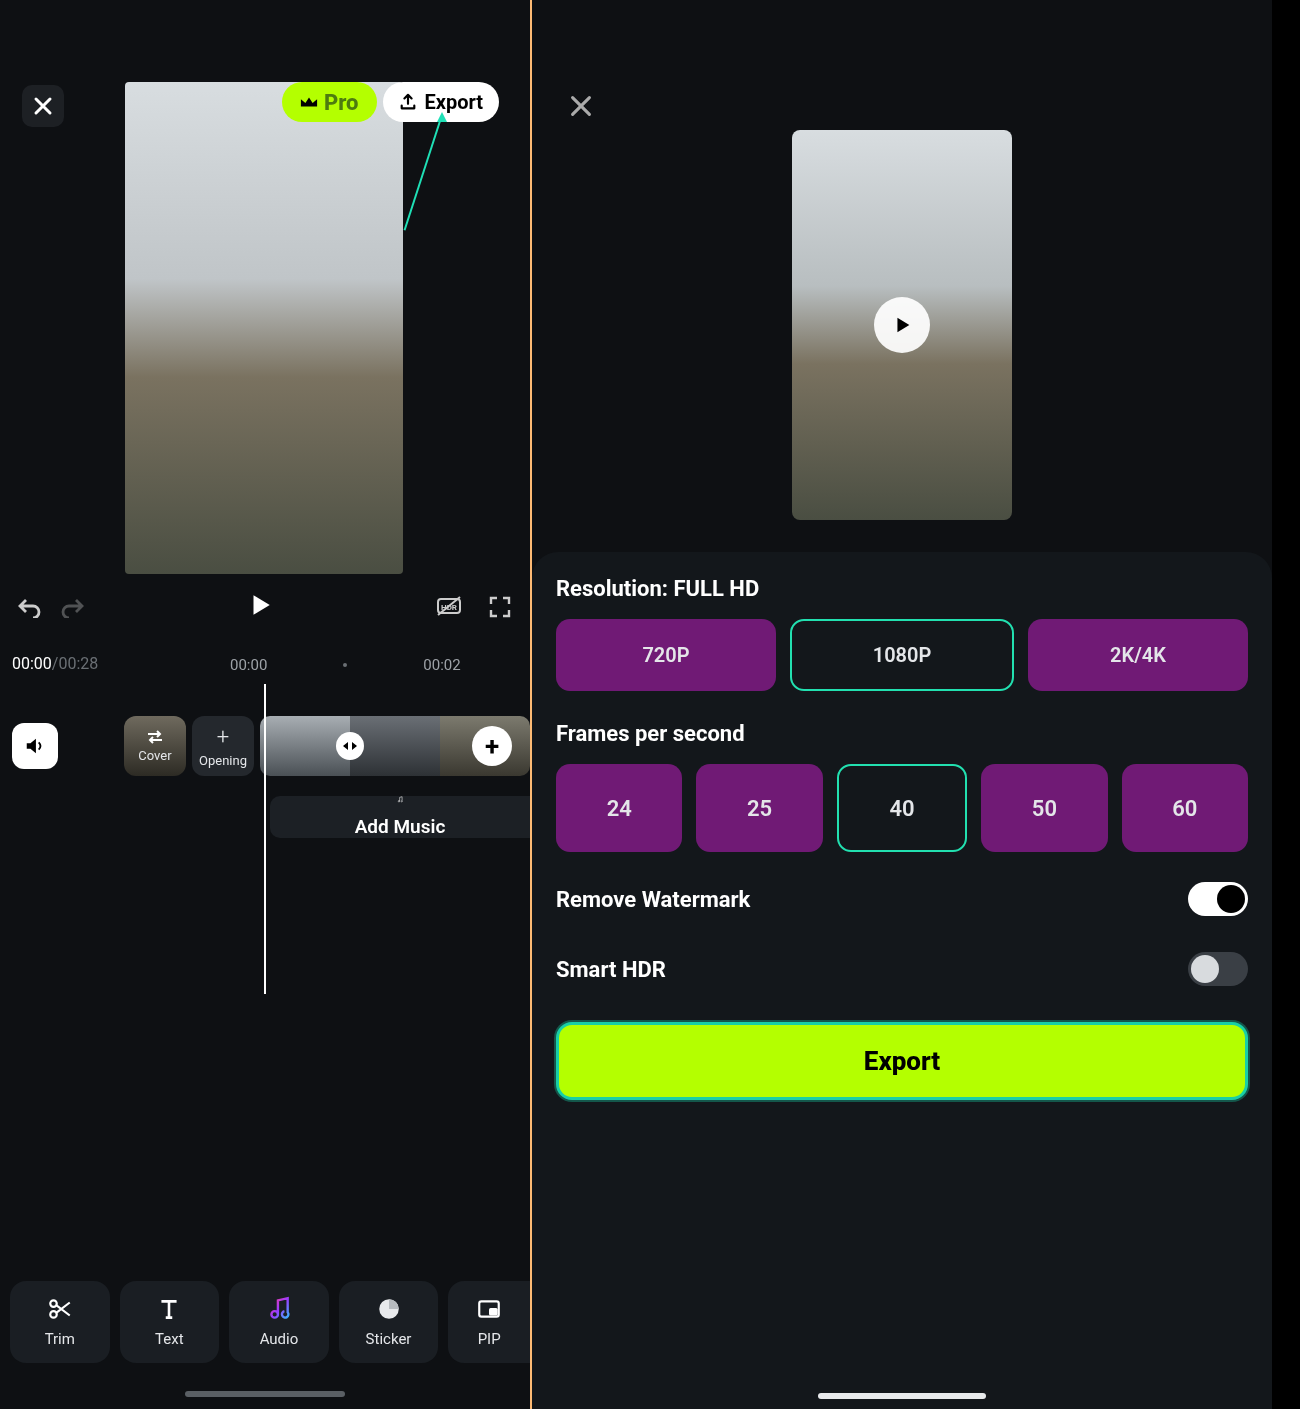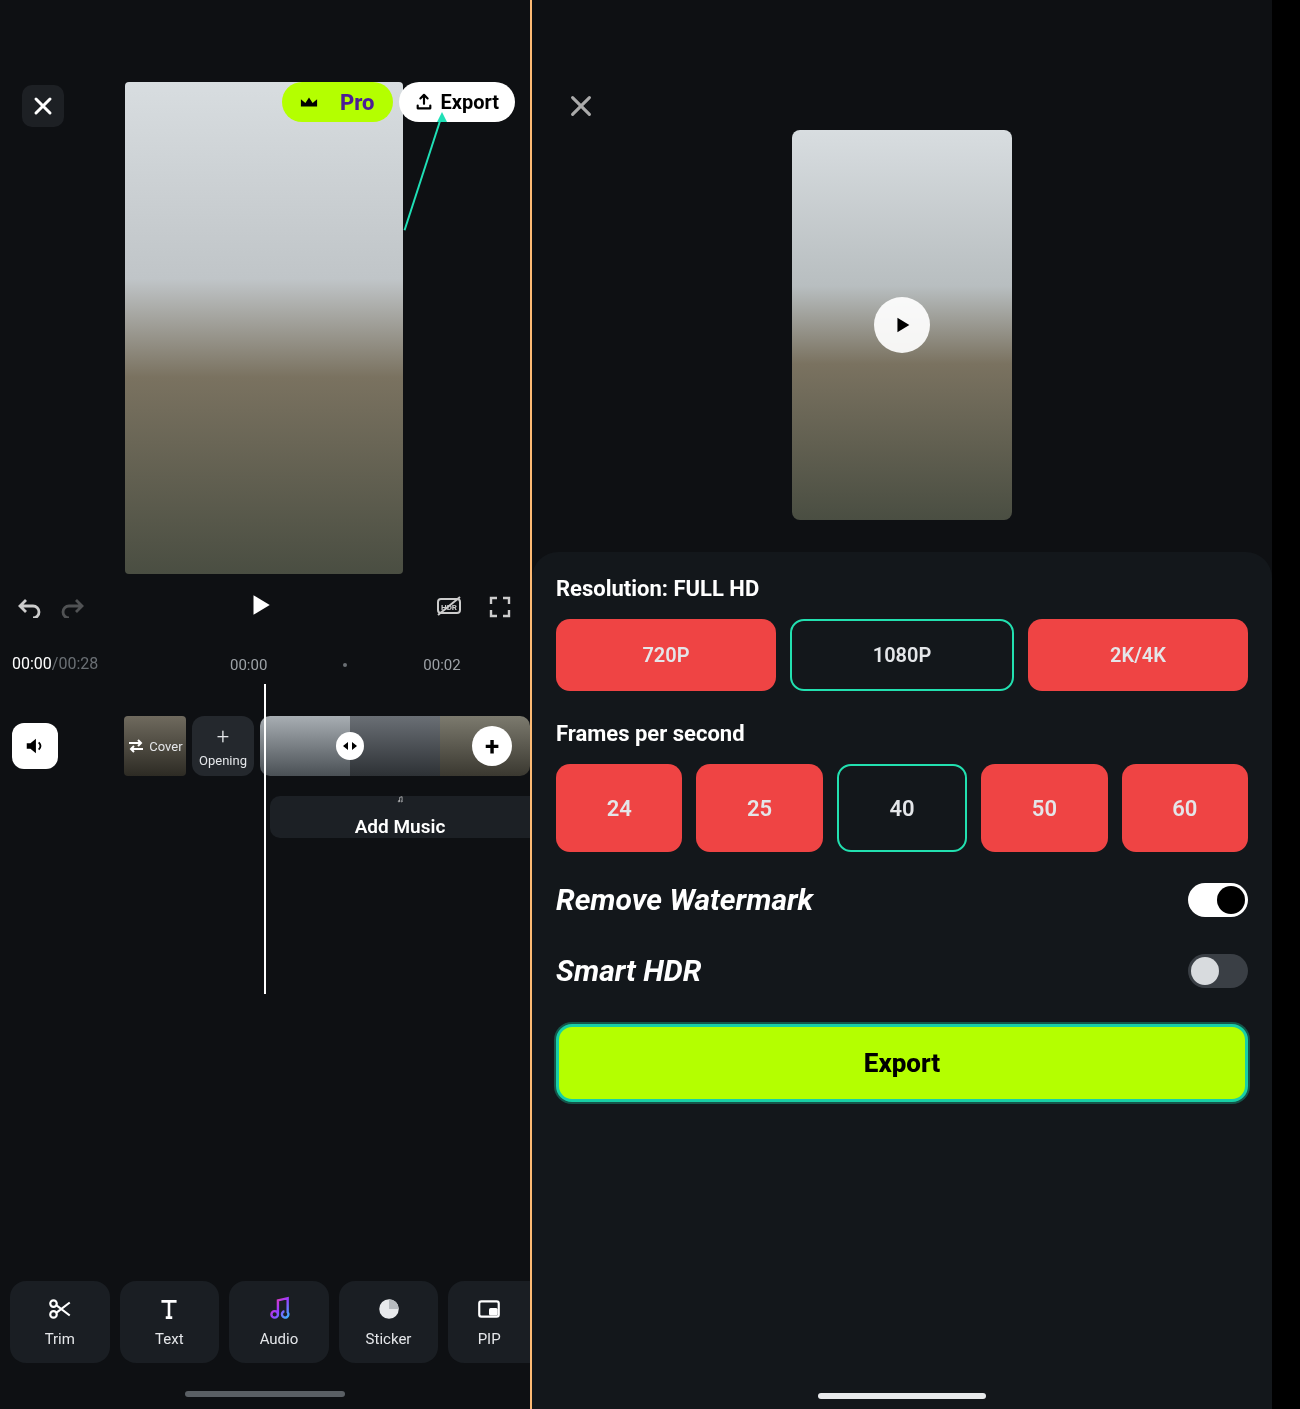--- a/index.html
+++ b/index.html
@@ -38,23 +38,23 @@
     border-radius: 4px;
   }
 
   
   .top-pills {
     position: absolute;
     top: 82px; left: 282px;
     display: flex; gap: 0;
   }
   .pro-pill {
-    display: flex; align-items: center; gap: 22px;
+    display: flex; align-items: center; gap: 6px;
     background: #b4ff00;
-    color: #4c1d95;
+    color: #4d7c0f;
     font-weight: 800;
     font-size: 22px;
     padding: 4px 18px;
     border-radius: 22px;
   }
   .crown { width: 18px; height: 14px; }
   .export-pill {
     display: flex; align-items: center; gap: 8px;
     background: #fff;
     color: #000;
@@ -156,23 +156,23 @@
     background: #fff; display: flex; align-items: center; justify-content: center;
     font-size: 26px; color: #000; font-weight: 700;
   }
   .playhead {
     position: absolute;
     top: 684px; left: 264px;
     width: 2px; height: 310px;
     background: #fff;
   }
   .cover-thumb {
-    width: 62px; height: 60px; border-radius: 4px;
+    width: 62px; height: 60px; border-radius: 12px;
     background: linear-gradient(180deg,#6f6a5e 0%,#2d2b24 100%);
-    display: flex; flex-direction: row; align-items: center; justify-content: center;
+    display: flex; flex-direction: column; align-items: center; justify-content: center;
     gap: 4px; font-size: 13px; color: #e4e6e9;
     position: relative;
   }
 
   
   .add-music {
     position: absolute;
     top: 796px; left: 270px;
     right: 0;
     height: 42px;
@@ -235,37 +235,37 @@
     font-size: 22px; font-weight: 700;
     margin-bottom: 18px;
   }
   .opts {
     display: flex; gap: 14px;
     margin-bottom: 30px;
   }
   .opt {
     flex: 1;
     height: 72px;
-    background: #ef4444;
+    background: #701a75;
     border-radius: 14px;
     display: flex; align-items: center; justify-content: center;
     font-size: 20px; font-weight: 600;
     color: #e4e6e9;
   }
   .opt.selected {
     background: transparent;
     border: 2px solid #22e0b0;
   }
   .fps-row .opt { font-size: 22px; height: 88px; }
 
   .toggle-row {
     display: flex; justify-content: space-between; align-items: center;
     margin-bottom: 36px;
   }
-  .toggle-label { font-size: 30px; font-weight: 700; font-style: italic; }
+  .toggle-label { font-size: 22px; font-weight: 700; }
   .toggle {
     width: 60px; height: 34px;
     border-radius: 17px;
     background: #fff;
     position: relative;
   }
   .toggle.off { background: #3a3f45; }
   .toggle .knob {
     position: absolute; top: 3px;
     width: 28px; height: 28px; background: #000; border-radius: 50%;

